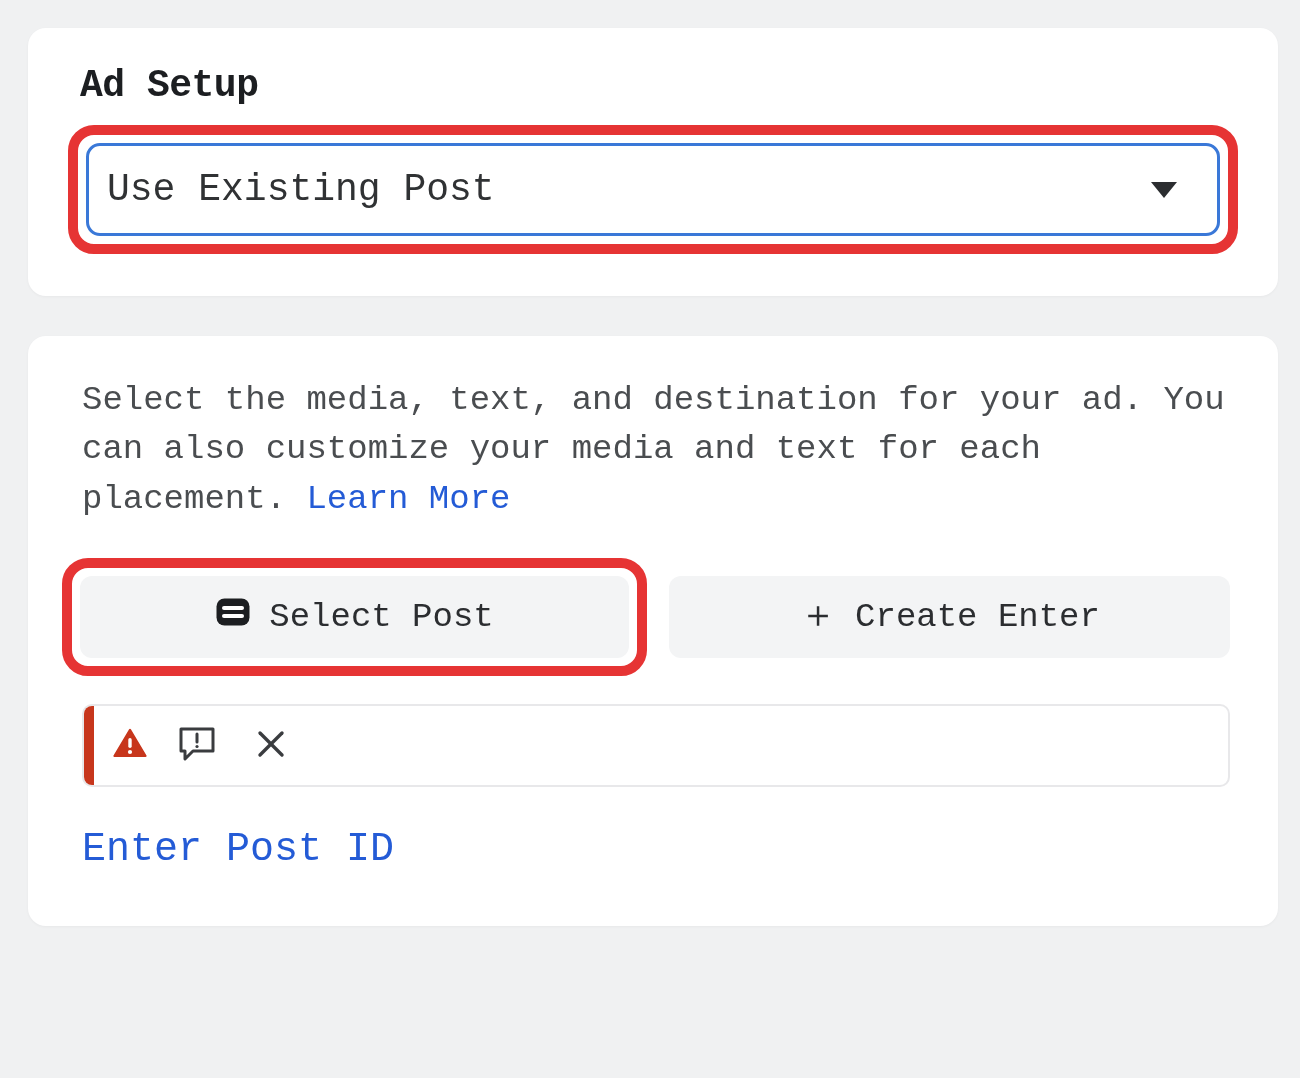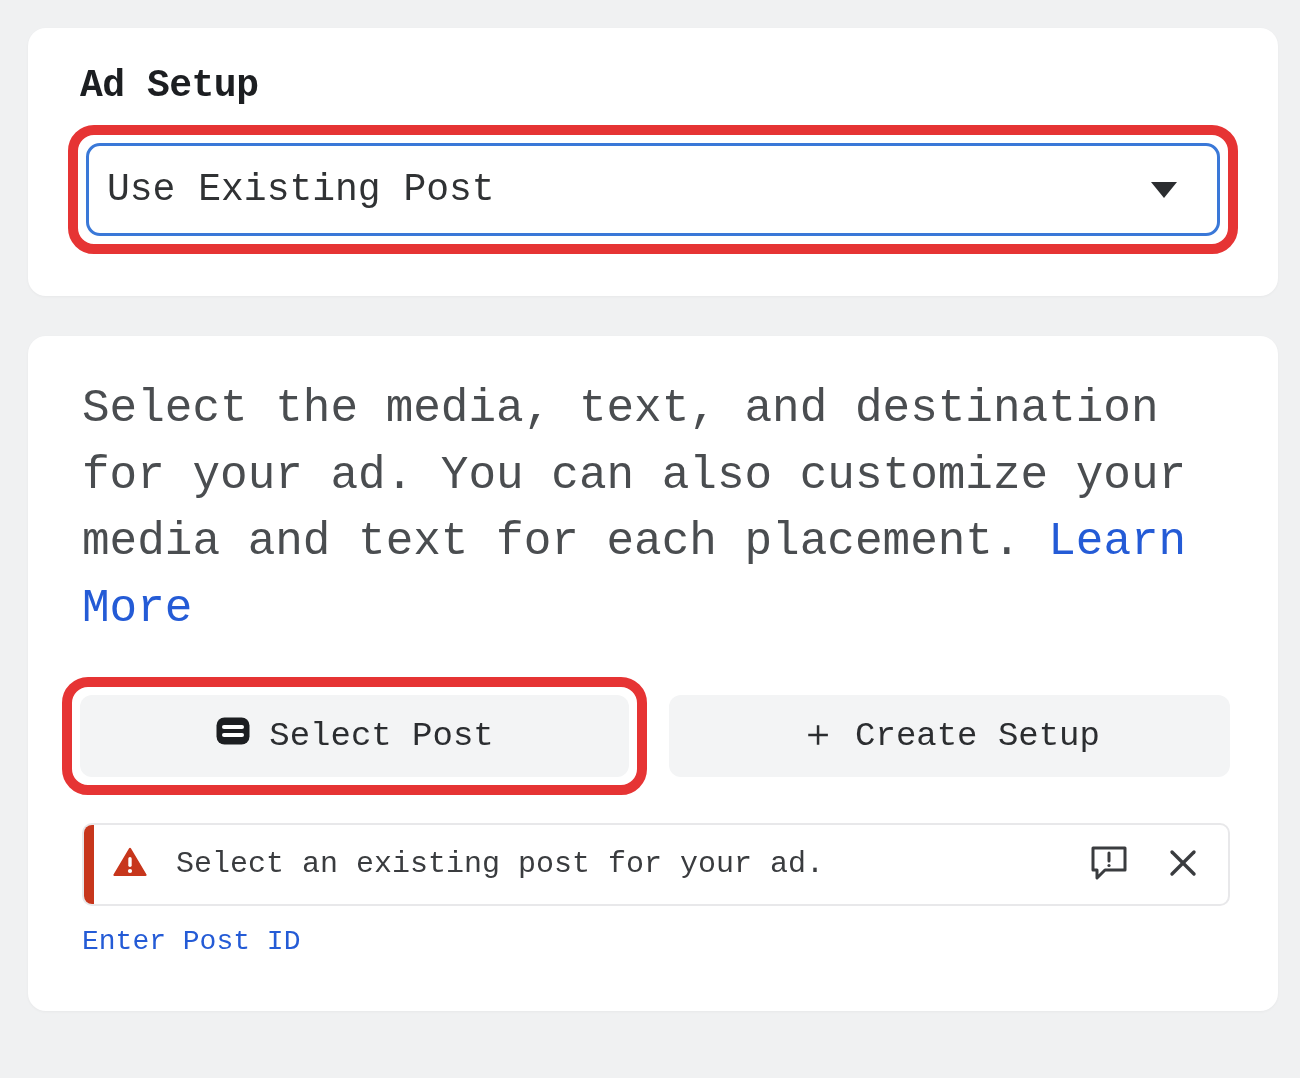--- a/index.html
+++ b/index.html
@@ -62,21 +62,21 @@
     border-right: 13px solid transparent;
     border-top: 16px solid #2b2d30;
     margin-right: 6px;
   }
 
   
   .card2 {
     padding: 40px 48px 54px 52px;
   }
   .desc {
-    font-size: 46px;
+    font-size: 34px;
     line-height: 1.45;
     color: #4a4d50;
     margin: 0 0 34px 0;
     padding-left: 2px;
   }
   .desc a, .link {
     color: #245bd6;
     text-decoration: none;
     cursor: pointer;
   }
@@ -162,22 +162,22 @@
   .icon-btn {
     background: none;
     border: none;
     padding: 0;
     cursor: pointer;
     display: flex;
     align-items: center;
   }
 
   .enter-id {
-    font-size: 28px;
-    margin-top: 20px;
+    font-size: 40px;
+    margin-top: 40px;
     padding-left: 2px;
   }
 </style>
 </head>
 <body>
 
 <div class="page">
 
   <div class="card">
     <h2 class="section-title">Ad Setup</h2>
@@ -205,35 +205,34 @@
               <rect x="7" y="9" width="22" height="4" rx="2" fill="#ffffff"></rect>
               <rect x="7" y="17" width="22" height="4" rx="2" fill="#ffffff"></rect>
             </svg>
           </span>
           <span>Select Post</span>
         </button>
       </div>
 
       <button class="btn btn-create">
         <span class="plus">＋</span>
-        <span>Create Setup</span>
+        <span>Create Enter</span>
       </button>
     </div>
 
     <div class="alert">
       <div class="alert-icon-wrap">
         <span>
           <svg width="36" height="32" viewBox="0 0 36 32">
             <path d="M17.1 2.2c.4-.7 1.4-.7 1.8 0l15.6 26.3c.4.7-.1 1.5-.9 1.5H2.4c-.8 0-1.3-.8-.9-1.5L17.1 2.2z" fill="#c7361c"></path>
             <rect x="16.3" y="11" width="3.4" height="10" rx="1.7" fill="#ffffff"></rect>
             <circle cx="18" cy="25" r="2.1" fill="#ffffff"></circle>
           </svg>
         </span>
       </div>
-      <div class="alert-text">Select an existing post for your ad.</div>
       <div class="alert-actions">
         <button class="icon-btn">
           <span>
             <svg width="42" height="40" viewBox="0 0 42 40" fill="none" stroke="#3a3c3f" stroke-width="3" stroke-linejoin="round">
               <path d="M5 5 h32 v22 h-20 l-8 8 v-8 h-4 z"></path>
               <line x1="21" y1="10" x2="21" y2="18" stroke-linecap="round"></line>
               <circle cx="21" cy="22.5" r="1.6" fill="#3a3c3f" stroke="none"></circle>
             </svg>
           </span>
         </button>

